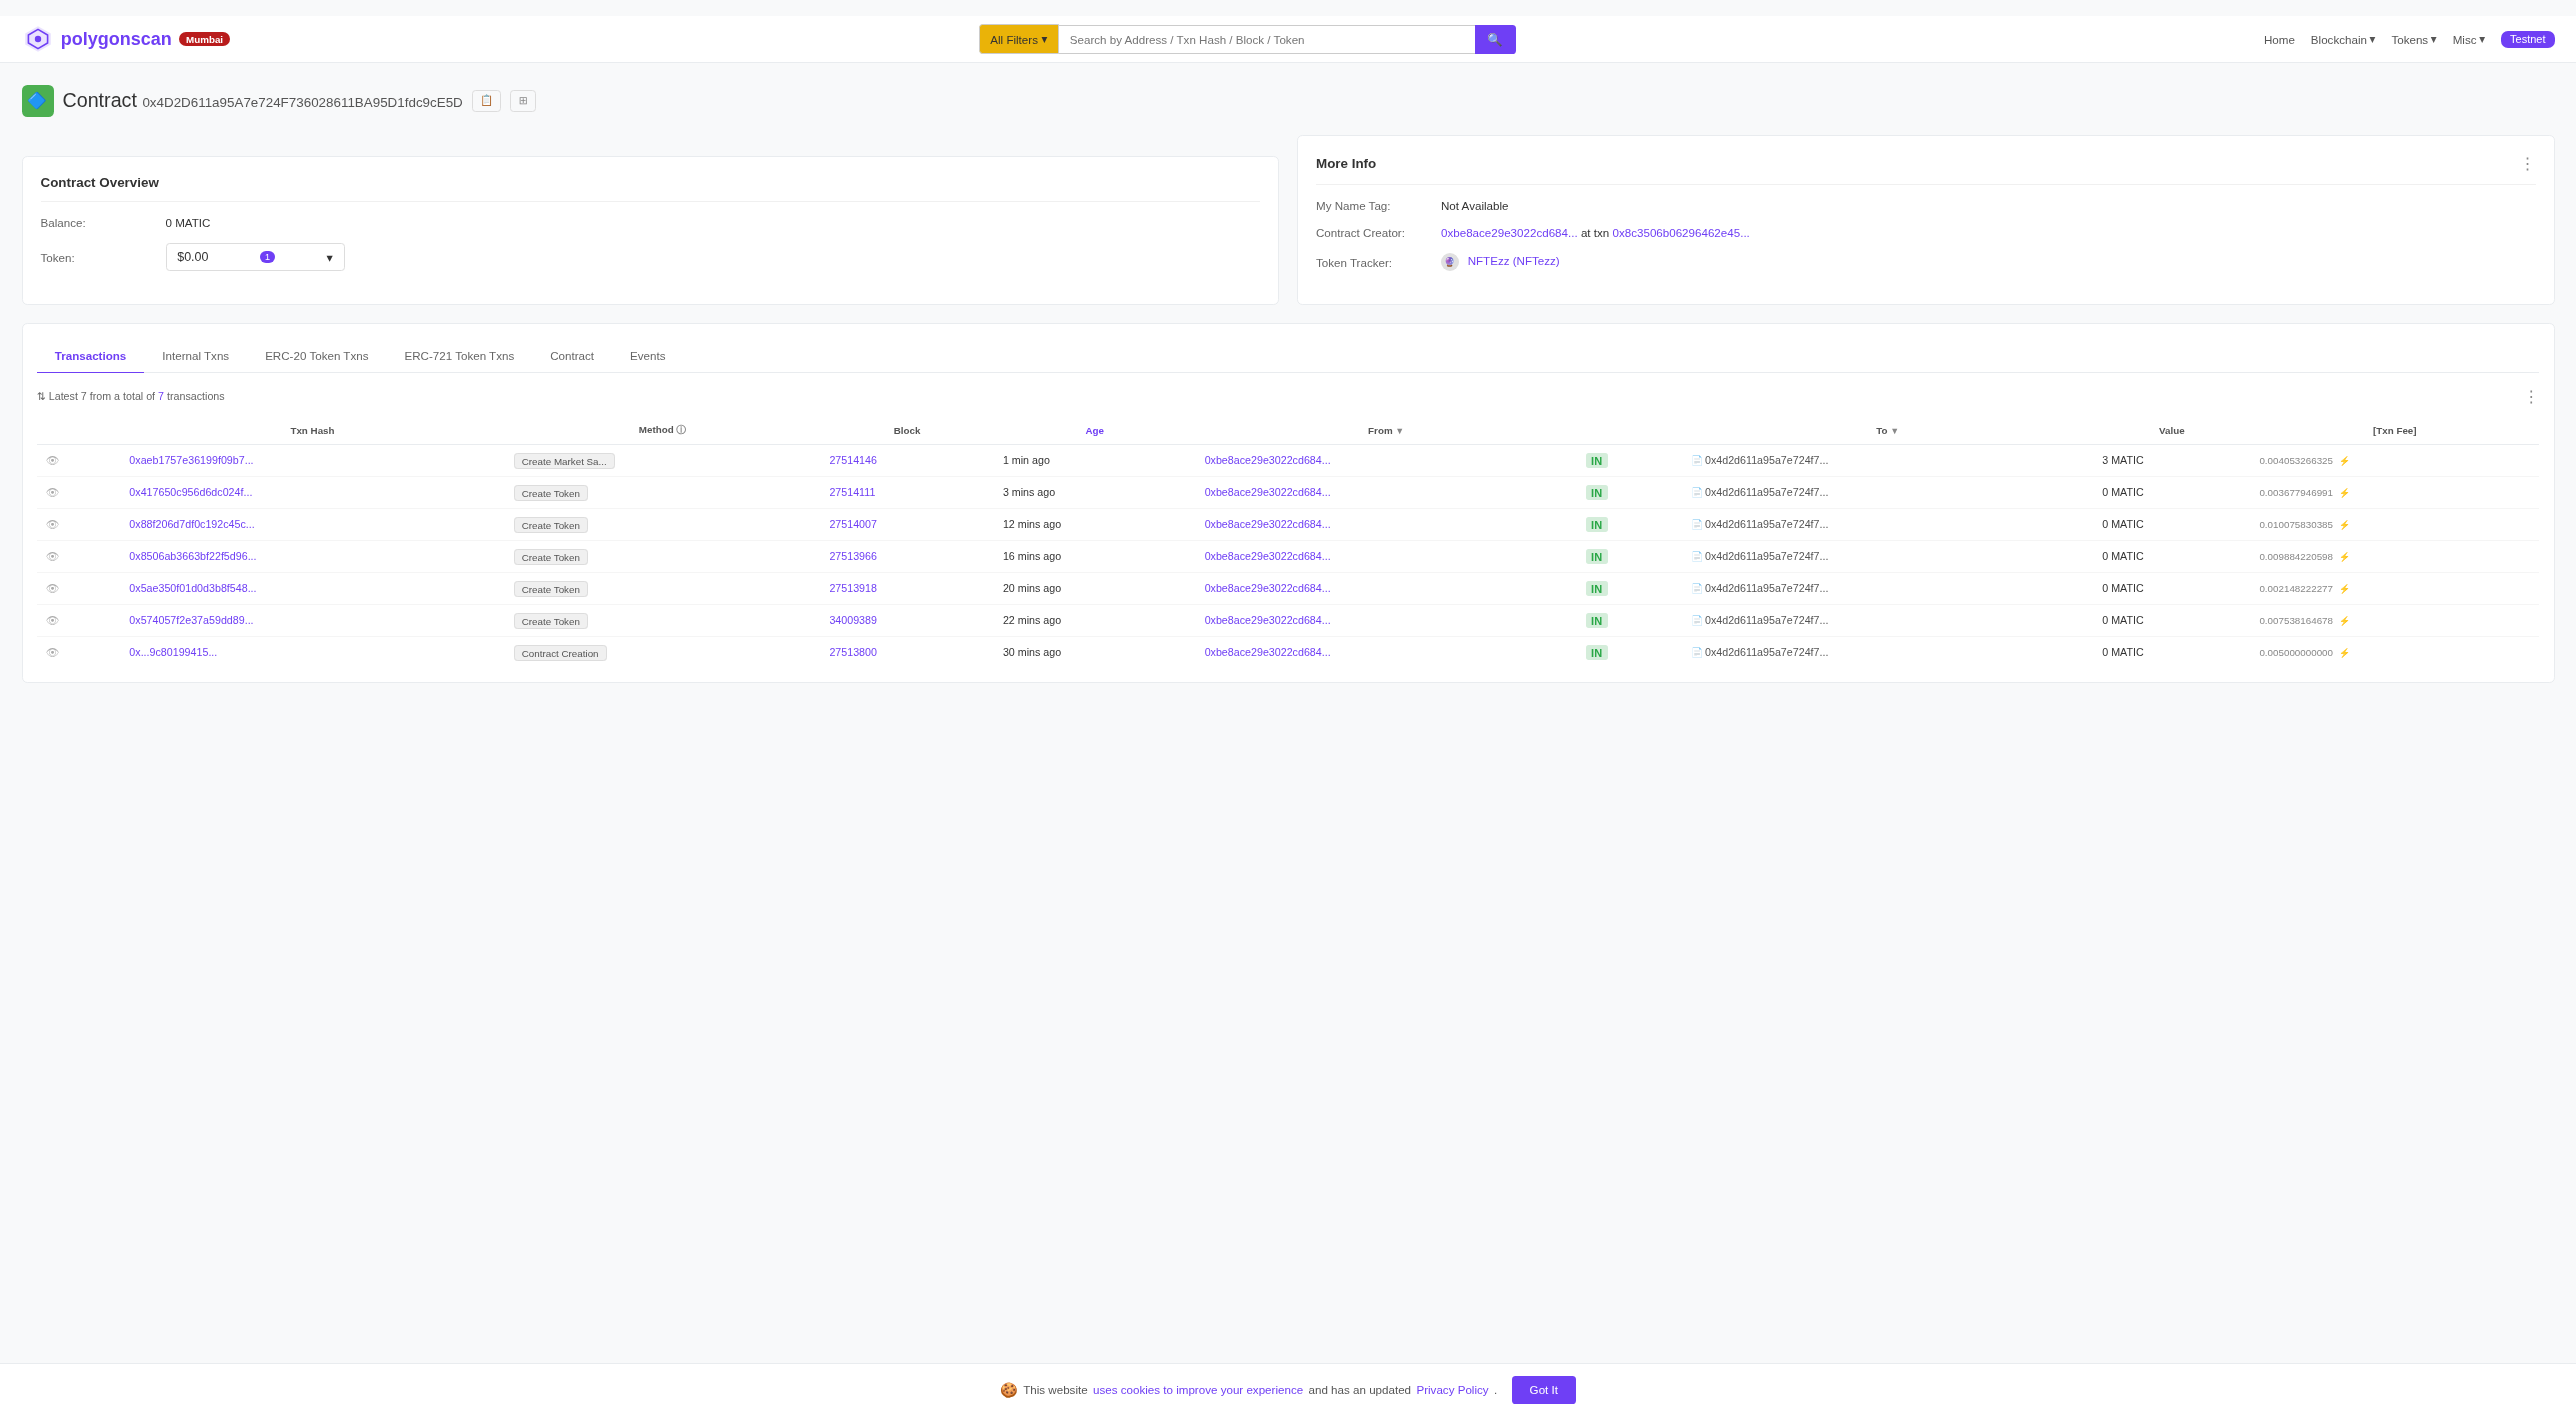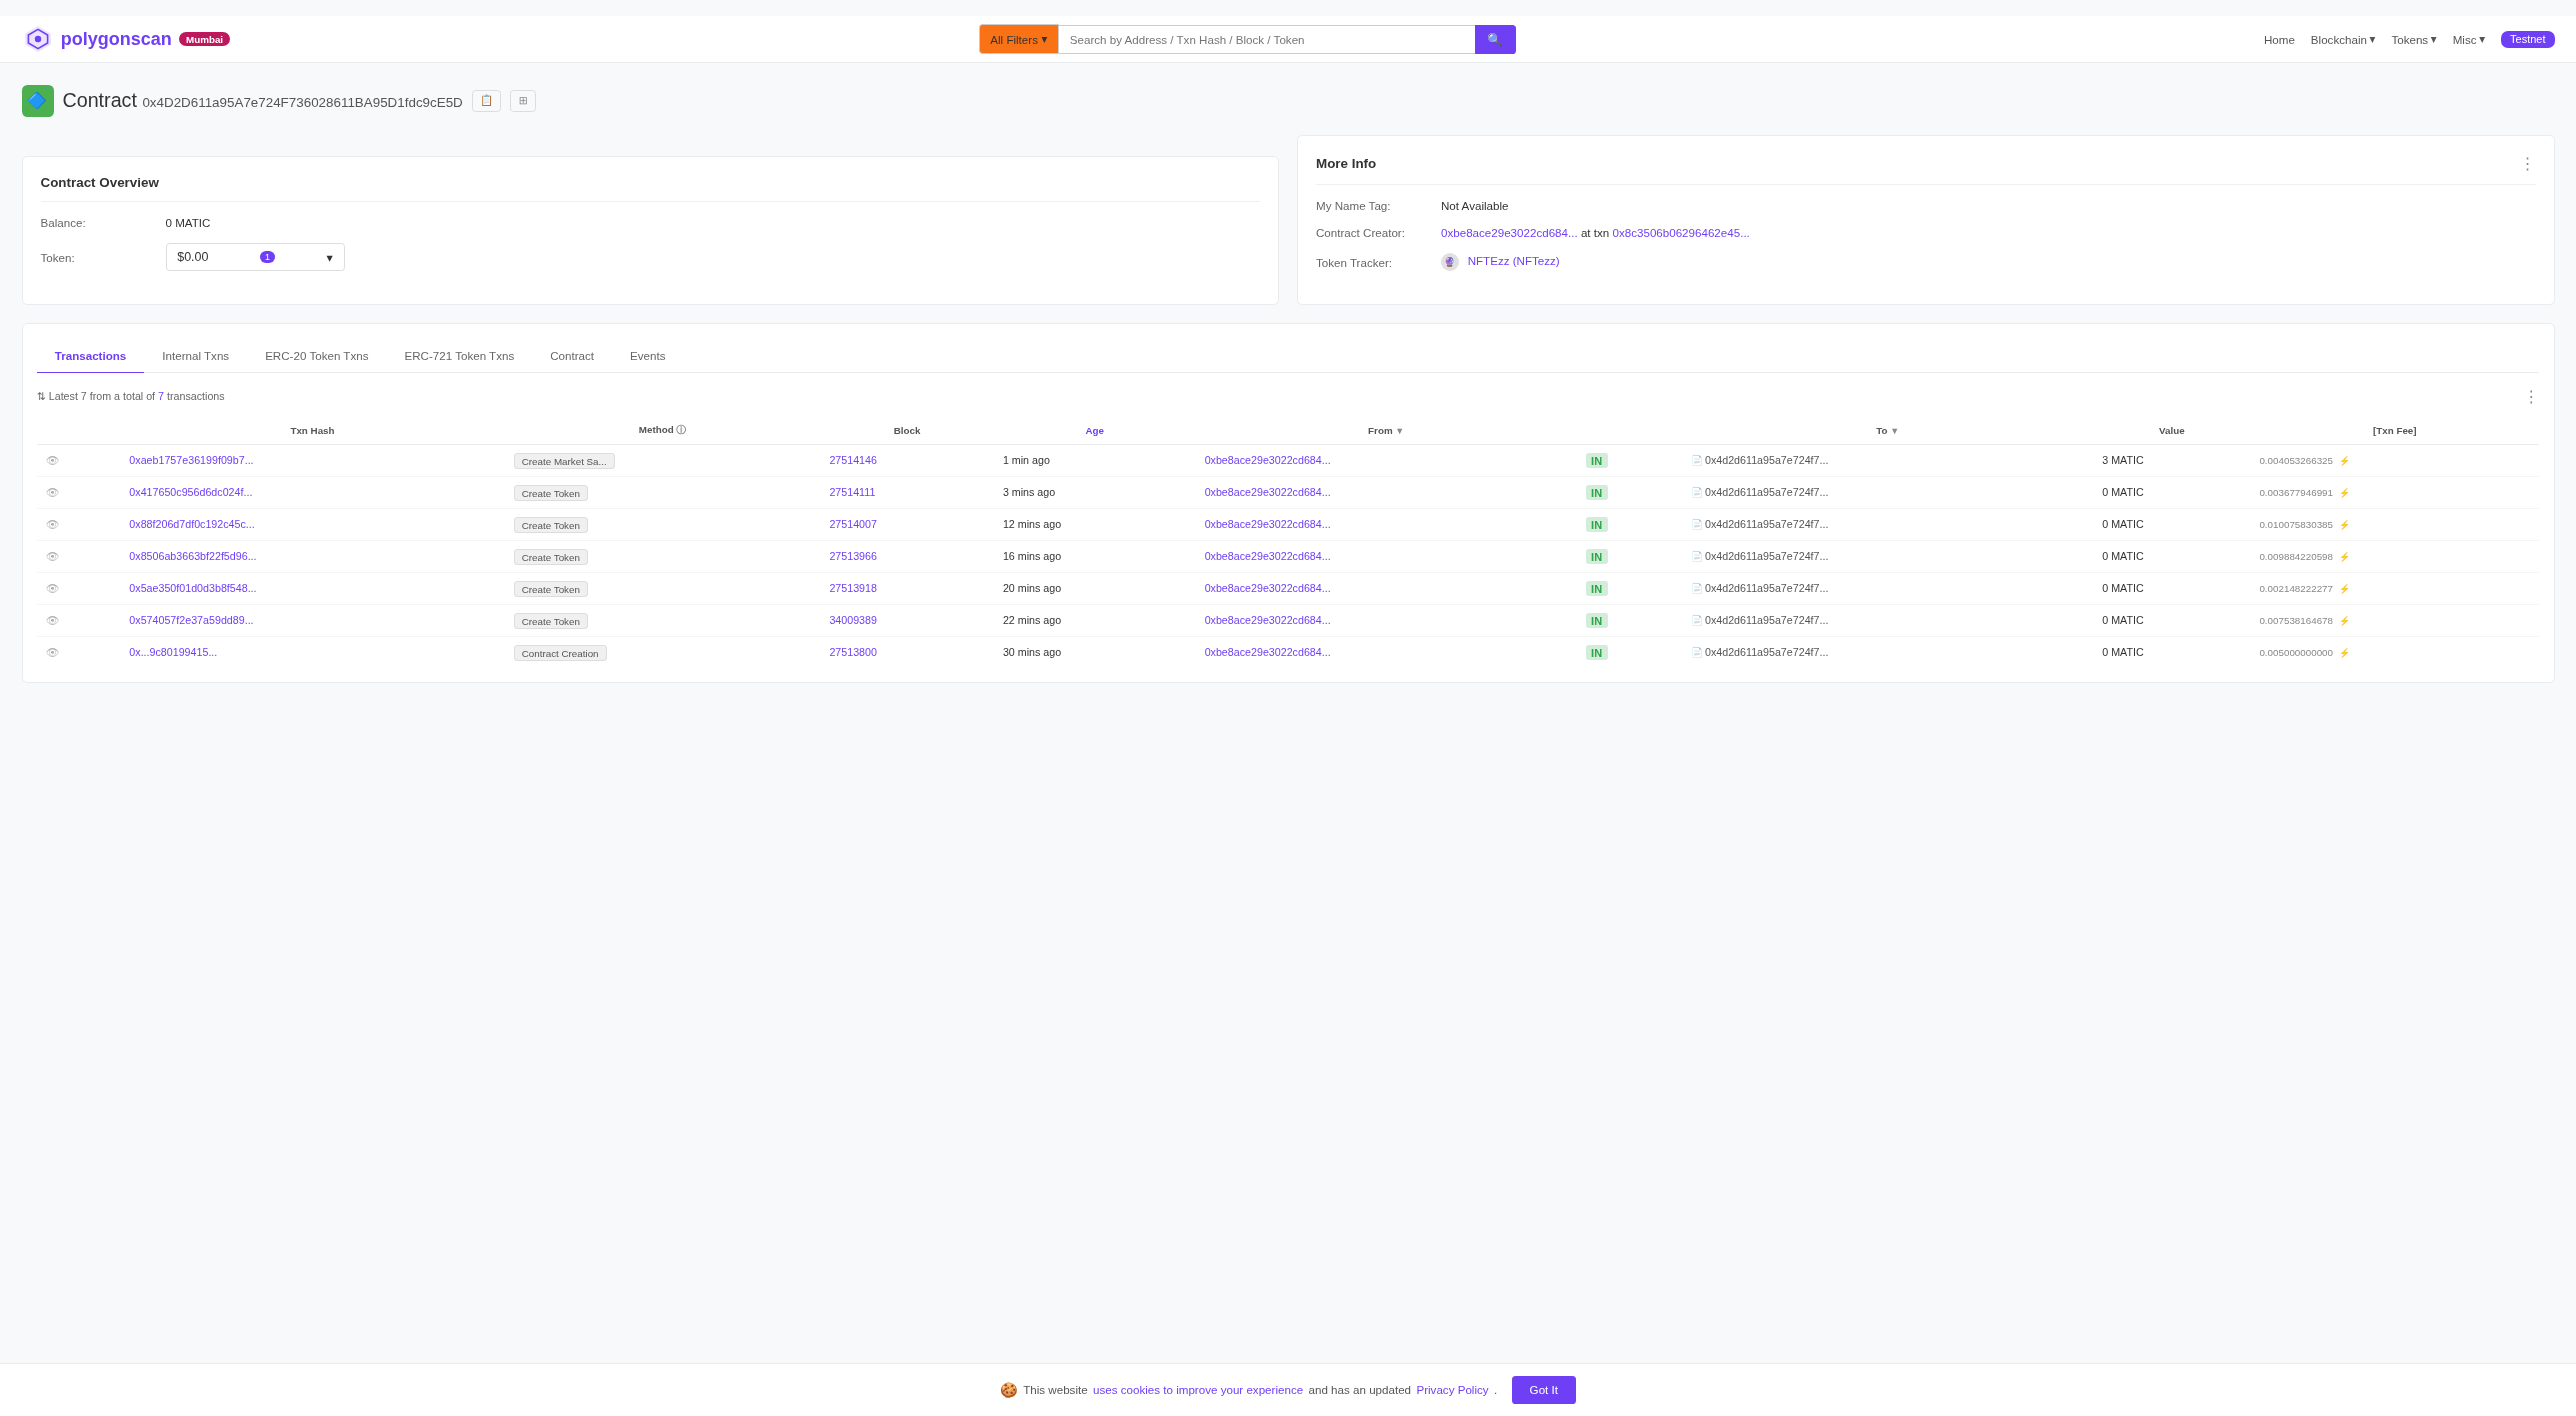--- a/index.html
+++ b/index.html
@@ -3,23 +3,23 @@
   <meta charset="utf-8">
   <style>
     * { box-sizing: border-box; margin: 0; padding: 0; }
     body { font-family: Arial, sans-serif; font-size: 12.5px; color: #333; background: #f8f9fa; }
 
     
     .header { background: #fff; border-bottom: 0.9px solid #e9ecef; padding: 7.2px 21.5px; display: flex; align-items: center; justify-content: space-between; margin-top: 16px; }
     .logo-area { display: flex; align-items: center; gap: 7.2px; }
     .logo-text { font-size: 18px; font-weight: bold; color: #6f3ff5; }
     .logo-icon { width: 32px; height: 32px; }
-    .mumbai-badge { background: #be185d; color: #fff; font-size: 9.8px; padding: 1.8px 7.2px; border-radius: 9px; font-weight: bold; }
+    .mumbai-badge { background: #b91c1c; color: #fff; font-size: 9.8px; padding: 1.8px 7.2px; border-radius: 9px; font-weight: bold; }
     .search-area { display: flex; align-items: center; gap: 0; flex: 1; max-width: 537px; margin: 0 21.5px; }
-    .filter-btn { border: 0.9px solid #ccc; background: #f97316; padding: 7.2px 10.7px; border-radius: 3.6px 0 0 3.6px; font-size: 11.6px; cursor: pointer; color: #333; white-space: nowrap; display: flex; align-items: center; gap: 3.6px; }
+    .filter-btn { border: 0.9px solid #ccc; background: #eab308; padding: 7.2px 10.7px; border-radius: 3.6px 0 0 3.6px; font-size: 11.6px; cursor: pointer; color: #333; white-space: nowrap; display: flex; align-items: center; gap: 3.6px; }
     .search-input { flex: 1; border: 0.9px solid #ccc; border-left: none; border-right: none; padding: 7.2px 10.7px; font-size: 11.6px; outline: none; }
     .search-btn { background: #6f3ff5; border: none; padding: 7.2px 12.5px; cursor: pointer; border-radius: 0 3.6px 3.6px 0; color: #fff; font-size: 12.5px; }
     .nav-links { display: flex; align-items: center; gap: 16px; }
     .nav-link { color: #555; font-size: 11.6px; text-decoration: none; cursor: pointer; display: flex; align-items: center; gap: 2.7px; }
     .testnet-badge { background: #6f3ff5; color: #fff; font-size: 11px; padding: 2.7px 9px; border-radius: 7px; }
 
     
     .page { padding: 21.5px; }
 
     

